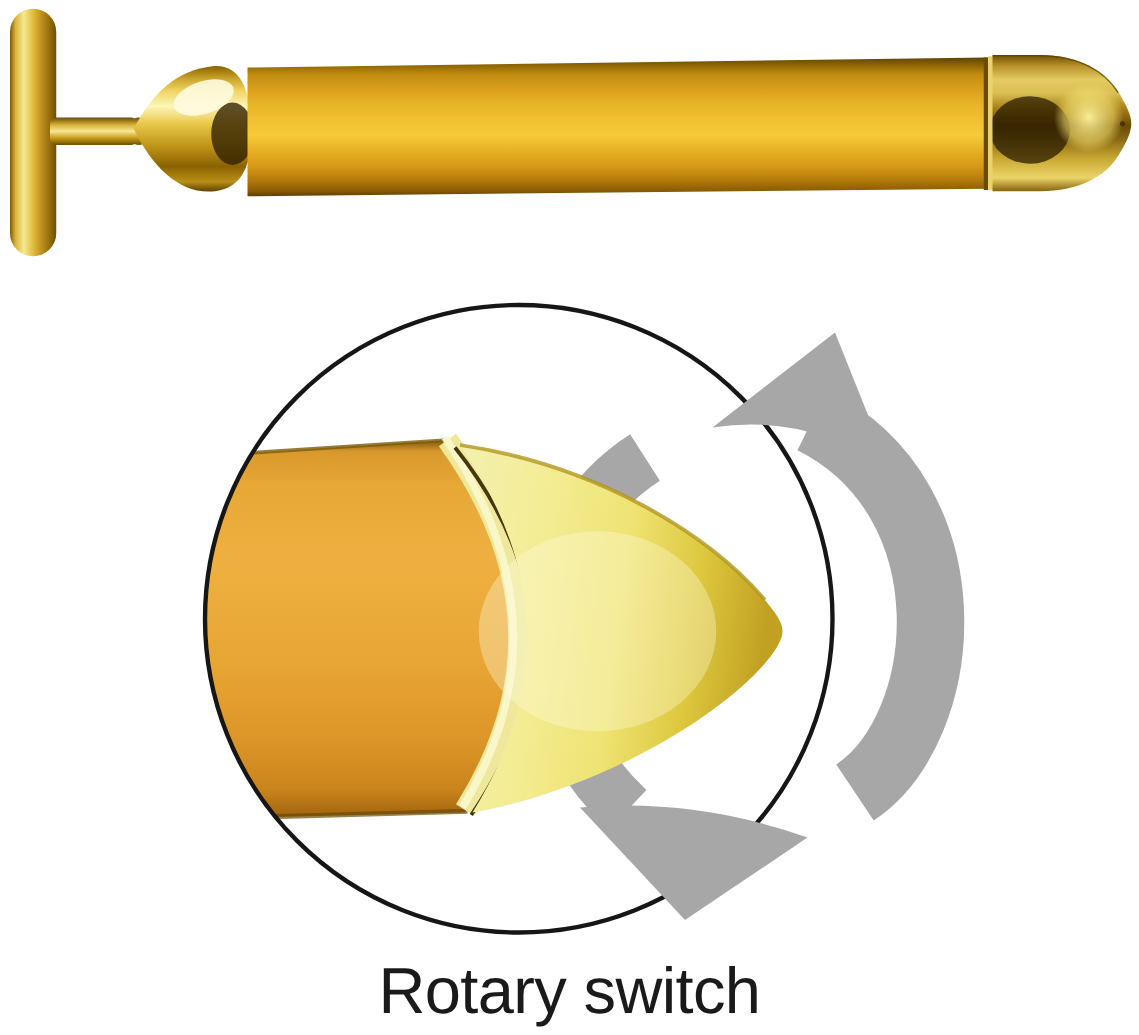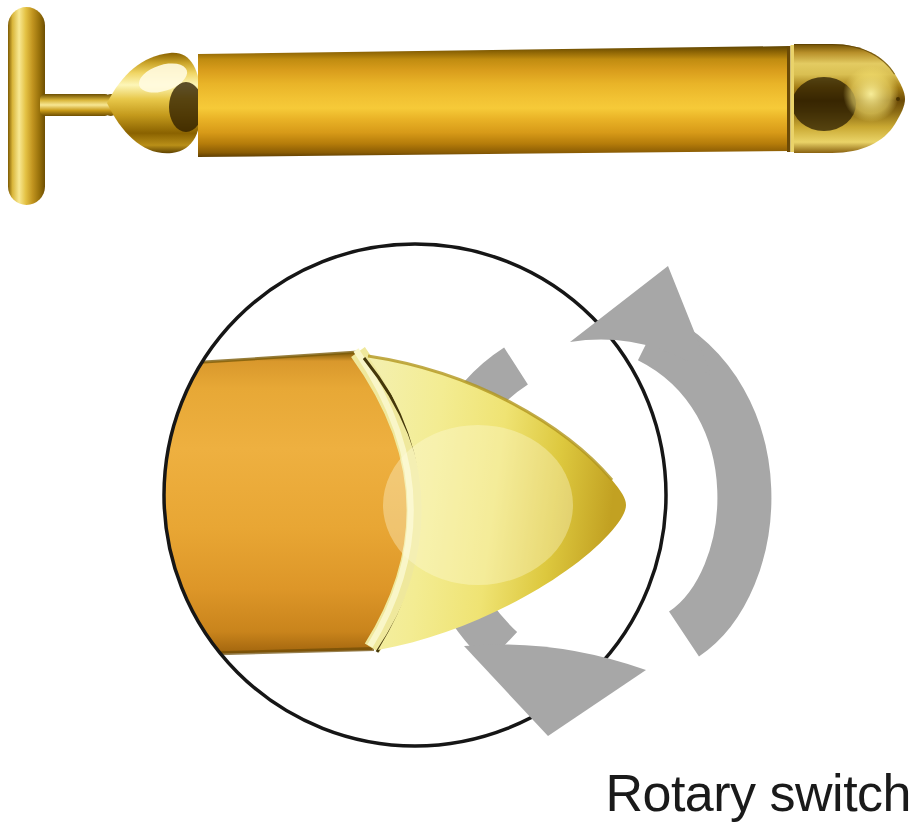--- a/index.html
+++ b/index.html
@@ -18,21 +18,21 @@
   .photo-svg {
     position: absolute;
     inset: 0;
     display: block;
   }
   .caption {
     position: absolute;
     left: 0;
     top: 763px;
     width: 911px;
-    text-align: right;
+    text-align: center;
     font-size: 52px;
     letter-spacing: -0.5px;
     color: var(--caption-text, #1a1a1a);
     font-weight: normal;
     user-select: none;
   }
 </style>
 </head>
 <body>
 

